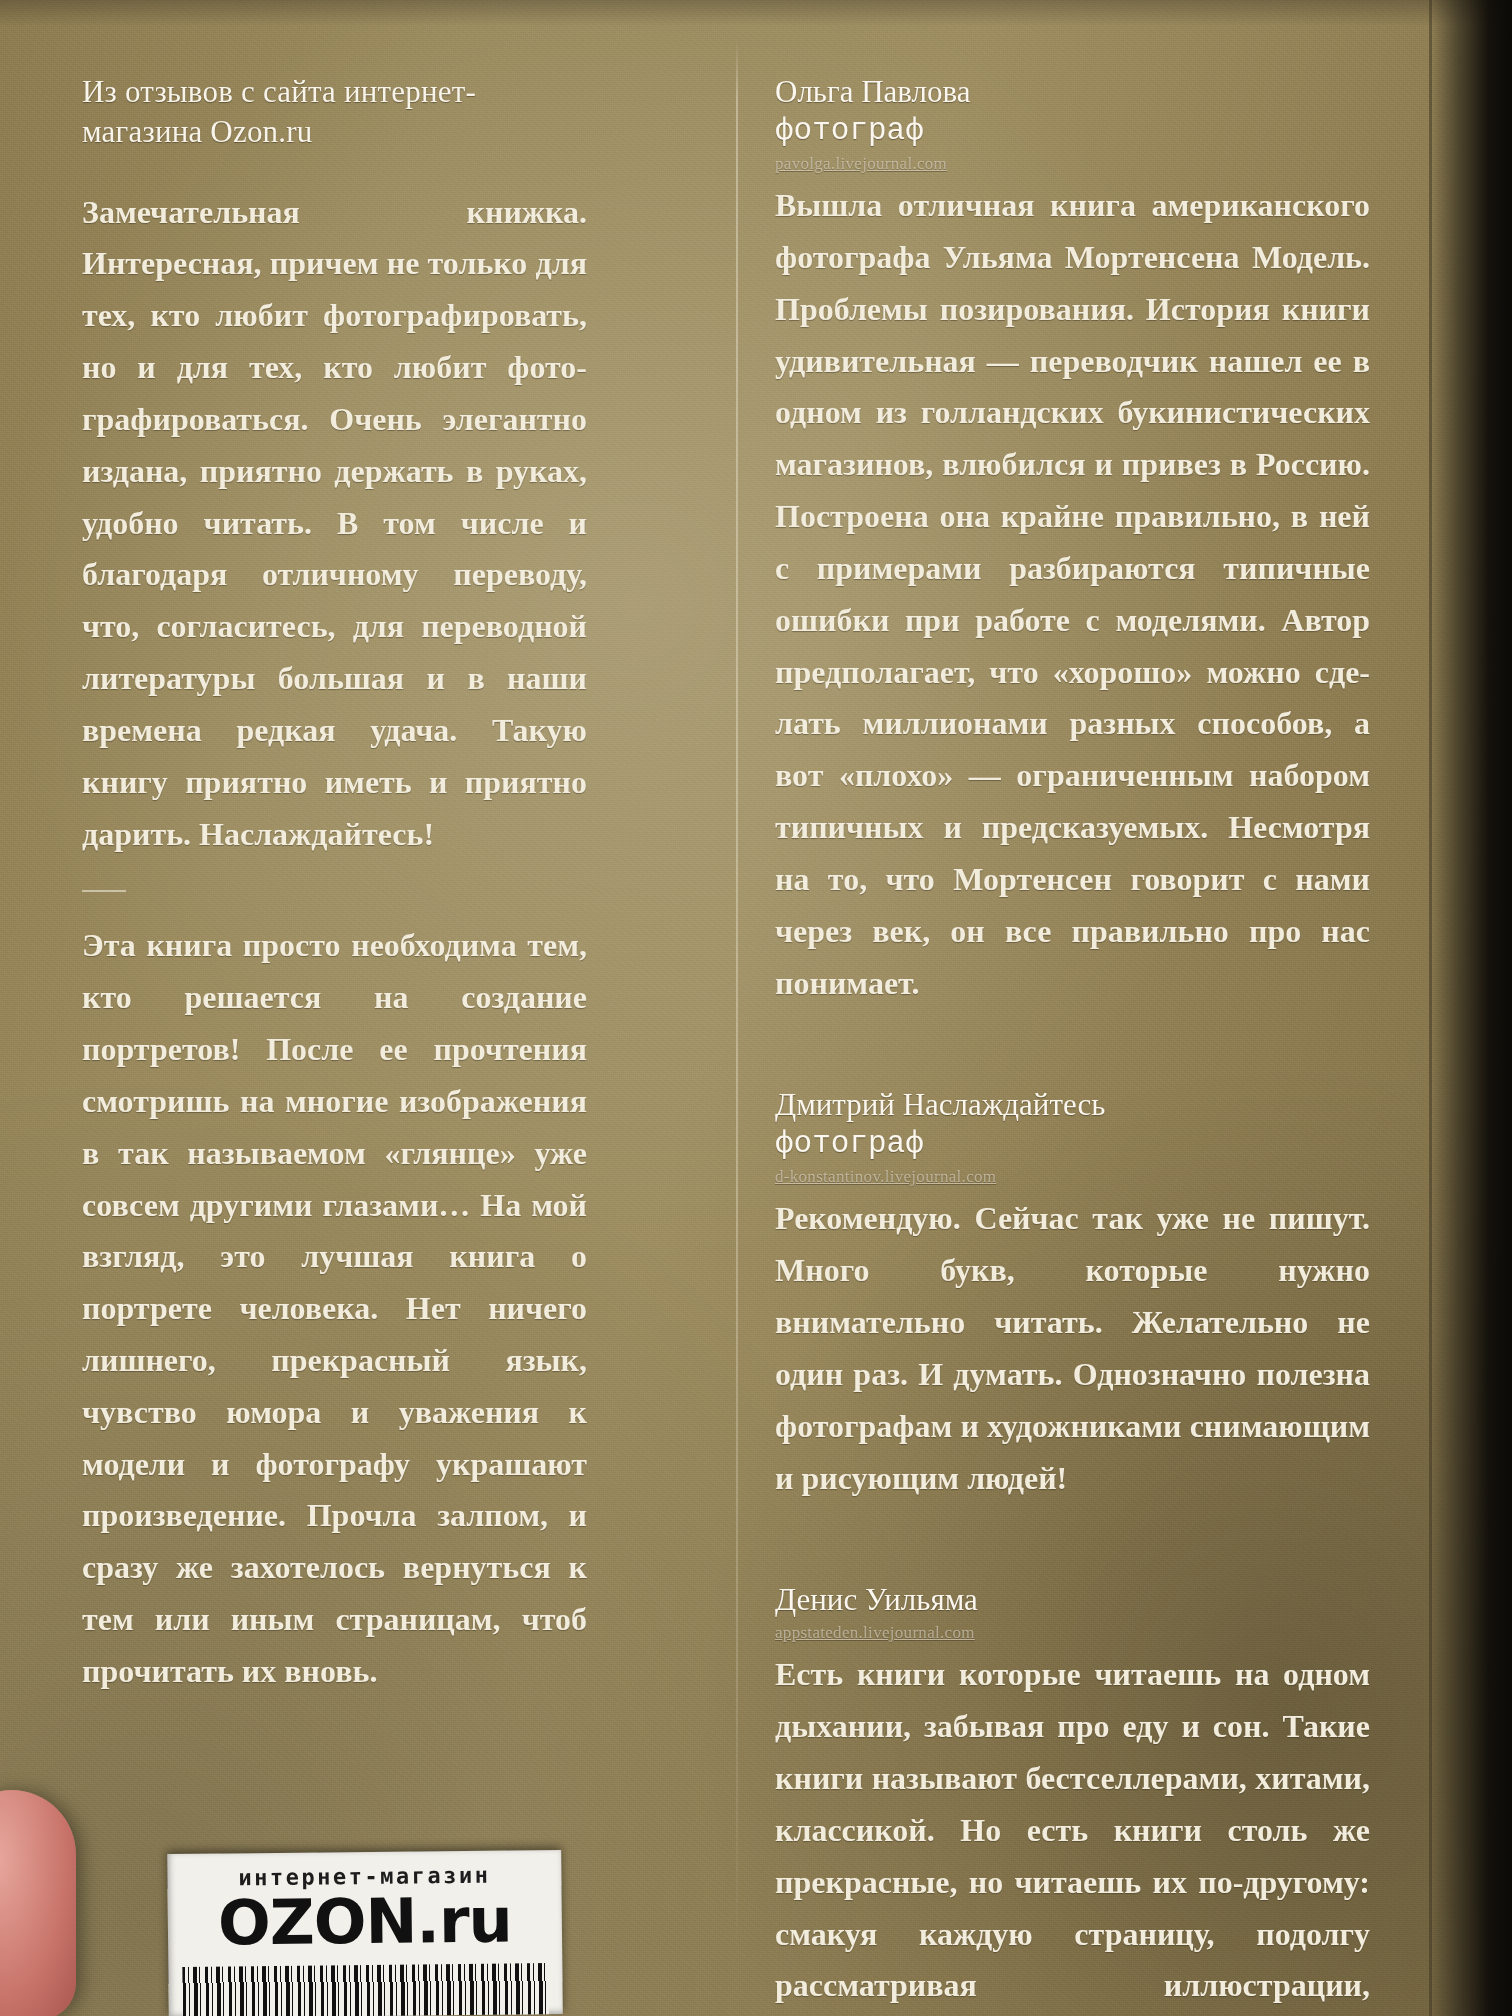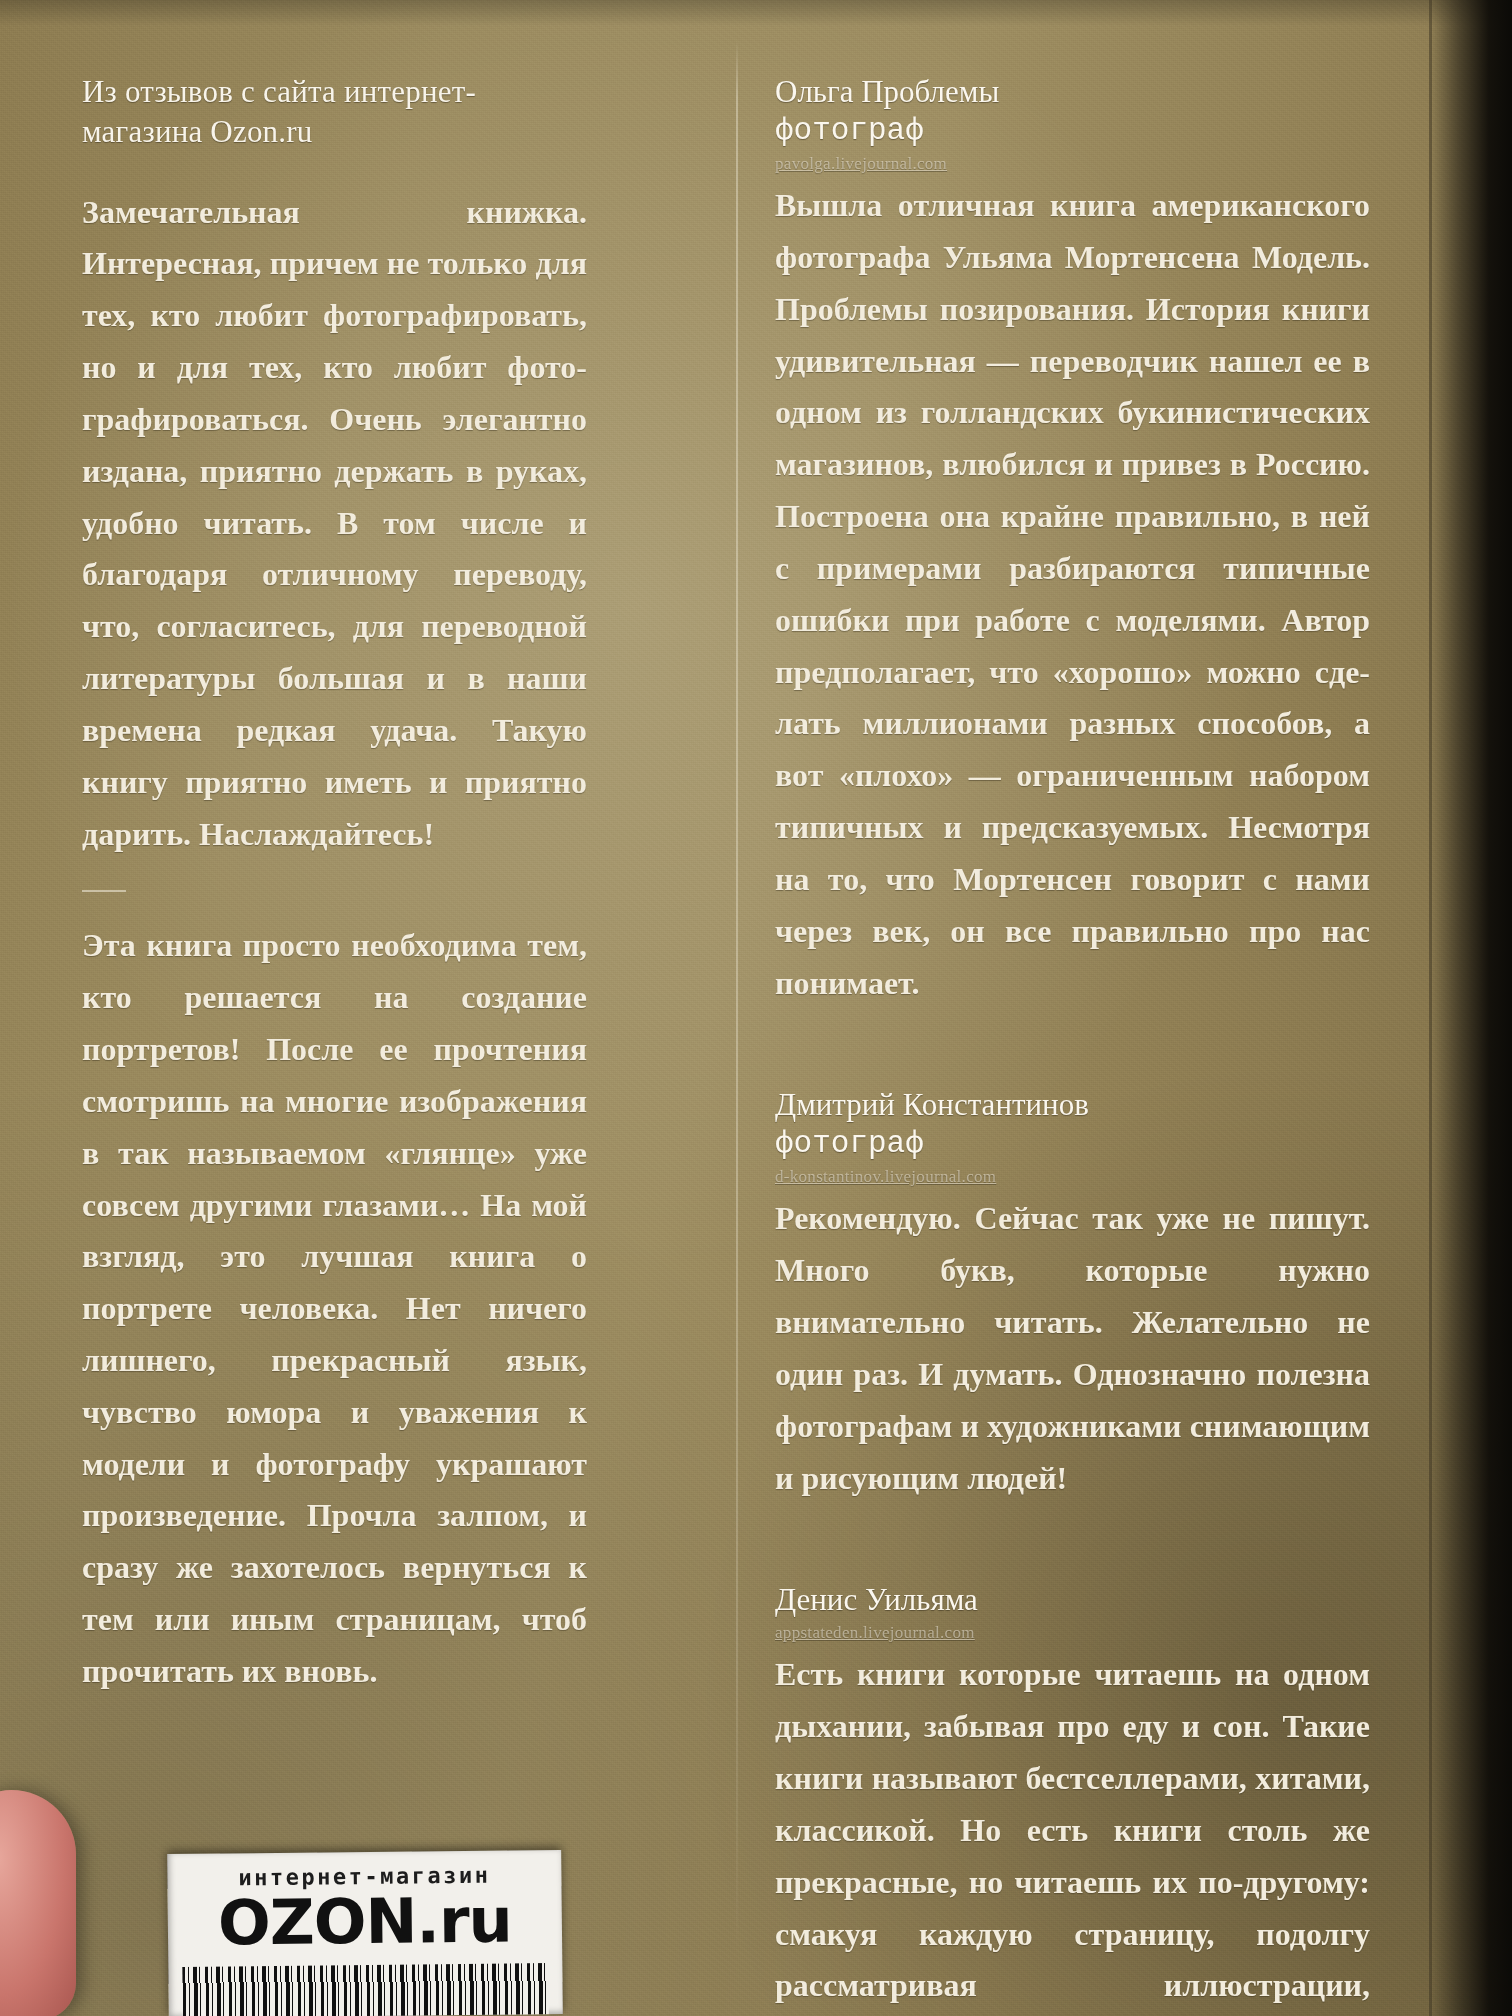--- a/index.html
+++ b/index.html
@@ -200,30 +200,30 @@
     <h2 class="heading">Из отзывов с сайта интернет-магазина Ozon.ru</h2>
     <div class="gap-34"></div>
     <p class="body">Замечательная книжка. Интересная, при­чем не только для тех, кто любит фотогра­фировать, но и для тех, кто любит фото­графироваться. Очень элегантно издана, приятно держать в руках, удобно читать. В том числе и благодаря отличному пере­воду, что, согласитесь, для переводной литературы большая и в наши времена редкая удача. Такую книгу приятно иметь и приятно дарить. Наслаждайтесь!</p>
     <div class="sep-dash"></div>
     <p class="body">Эта книга просто необходима тем, кто ре­шается на создание портретов! После ее прочтения смотришь на многие изобра­жения в так называемом «глянце» уже со­всем другими глазами… На мой взгляд, это лучшая книга о портрете человека. Нет ничего лишнего, прекрасный язык, чувство юмора и уважения к модели и фо­тографу украшают произведение. Прочла залпом, и сразу же захотелось вернуться к тем или иным страницам, чтоб прочи­тать их вновь.</p>
   </div>
 
   <div class="col col-right">
 
     <div>
-      <p class="name">Ольга Проблемы</p>
+      <p class="name">Ольга Павлова</p>
       <p class="role">фотограф</p>
       <p class="url">pavolga.livejournal.com</p>
       <p class="body">Вышла отличная книга американского фотографа Ульяма Мортенсена Модель. Проблемы позирования. История книги удивительная — переводчик нашел ее в одном из голландских букинистических магазинов, влюбился и привез в Россию. Построена она крайне правильно, в ней с примерами разбираются типичные ошибки при работе с моделями. Автор предполагает, что «хорошо» можно сде­лать миллионами разных способов, а вот «плохо» — ограниченным набором ти­пичных и предсказуемых. Несмотря на то, что Мортенсен говорит с нами через век, он все правильно про нас понимает.</p>
     </div>
 
     <div class="gap-76"></div>
 
     <div>
-      <p class="name">Дмитрий Константинов</p>
+      <p class="name">Дмитрий Наслаждайтесь</p>
       <p class="role">фотограф</p>
       <p class="url">d-konstantinov.livejournal.com</p>
       <p class="body">Рекомендую. Сейчас так уже не пишут. Много букв, которые нужно внимательно читать. Желательно не один раз. И думать. Однозначно полезна фотографам и худож­никами снимающим и рисующим людей!</p>
     </div>
 
     <div class="gap-76"></div>
 
     <div>
       <p class="name">Денис Уильяма</p>
       <p class="url">appstateden.livejournal.com</p>

